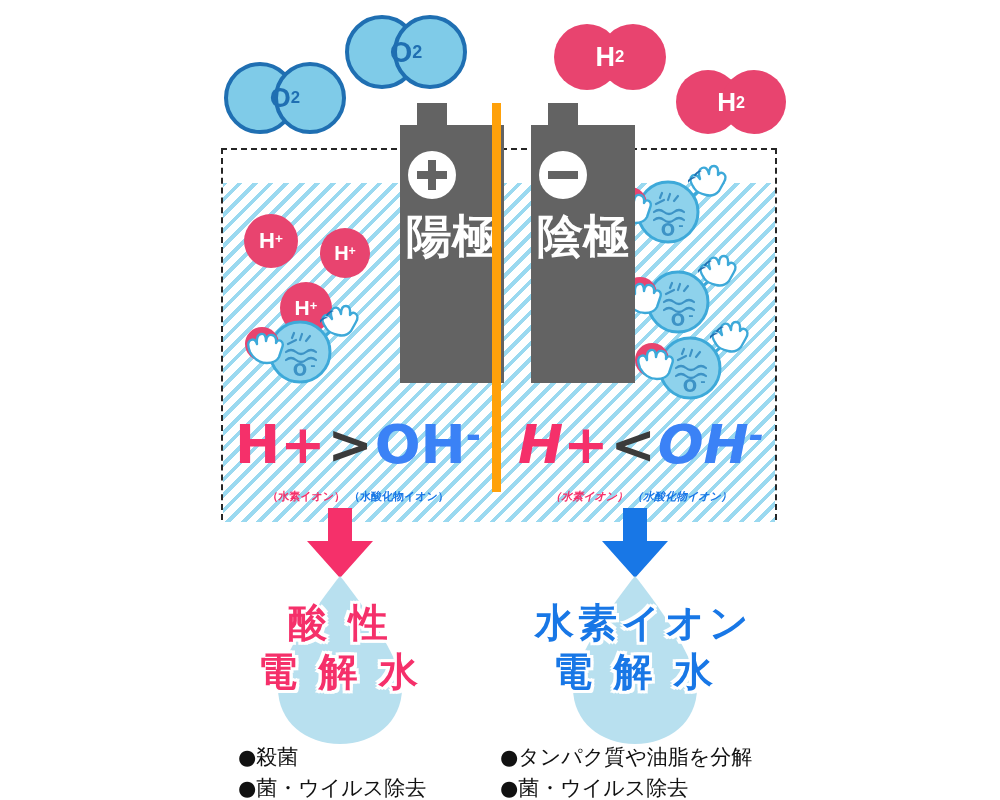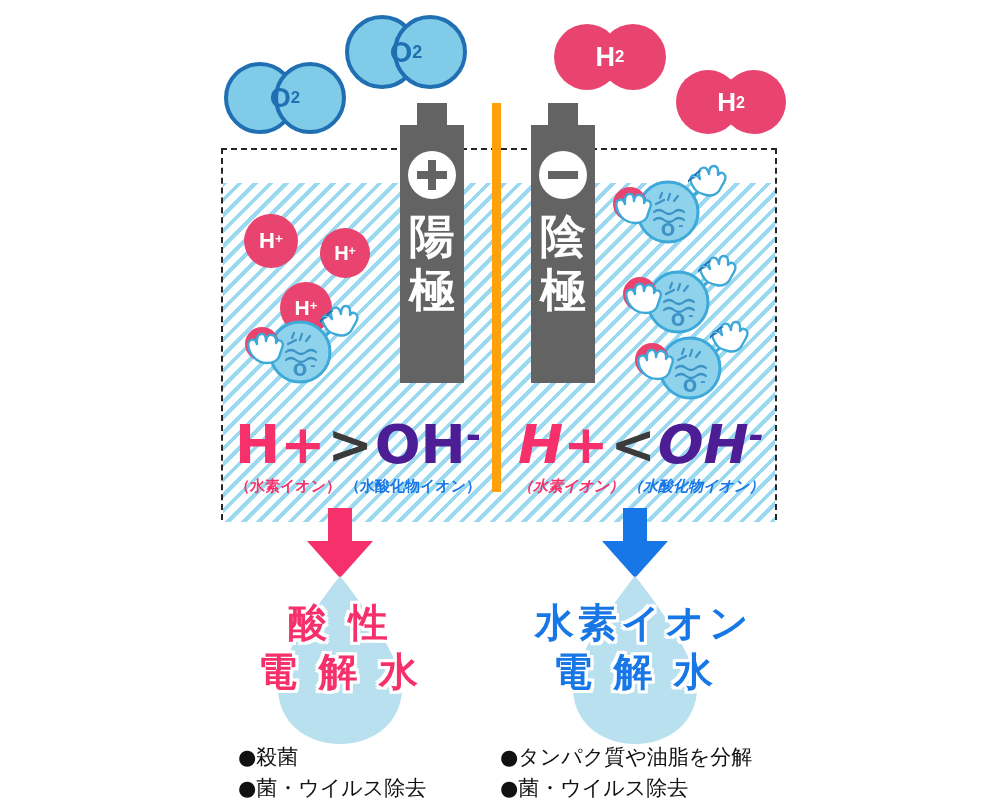--- a/index.html
+++ b/index.html
@@ -42,21 +42,21 @@
     background-color:#ddf2fb;
     background-image:repeating-linear-gradient(-45deg,
         #9ad9f0 0px,#9ad9f0 4px,
         #ffffff 4px,#ffffff 11px);
     overflow:hidden;
   }
   
   #wave{position:absolute;left:-6px;top:-9px;width:576px;height:14px;display:block;}
 
   
-  .electrode{position:absolute;width:64px;background:#636363;}
+  .electrode{position:absolute;width:64px;background:#636363;padding-left:40px;}
   .electrode .tab{
     position:absolute;left:17px;top:-22px;width:30px;height:22px;background:#636363;
   }
   .electrode .sign{
     position:absolute;left:8px;top:26px;width:48px;height:48px;border-radius:50%;
     background:#ffffff;
   }
   .electrode .sign i{position:absolute;background:#636363;}
   .electrode .sign .bar{left:9px;top:20px;width:30px;height:8px;}
   .electrode .sign .vbar{left:20px;top:9px;width:8px;height:30px;}
@@ -84,24 +84,24 @@
   .ohchar svg{display:block;width:120px;height:96px;overflow:visible;}
 
   
   .formula{position:absolute;text-align:center;}
   .formula .eq{
     font-size:54px;font-weight:bold;line-height:56px;white-space:nowrap;
     font-family:"DejaVu Sans","Liberation Sans",sans-serif;
   }
   .formula .eq .h{color:#f5306a;}
   .formula .eq .op{color:#3b3b3b;padding:0 2px;}
-  .formula .eq .oh{color:#4c1d95;}
+  .formula .eq .oh{color:#3b82f6;}
   .formula .eq .oh sup{font-size:.68em;vertical-align:.40em;}
   .formula .sub{
-    margin-top:4px;white-space:nowrap;font-size:15px;font-weight:bold;
+    margin-top:16px;white-space:nowrap;font-size:11px;font-weight:bold;
     font-family:"DejaVu Sans","Liberation Sans",sans-serif;
   }
   .formula .sub .sh{color:#f5306a;}
   .formula .sub .so{color:#1877e6;margin-left:4px;}
 
   
   .bigarrow{position:absolute;width:66px;height:70px;}
   .bigarrow svg{display:block;}
 
   

